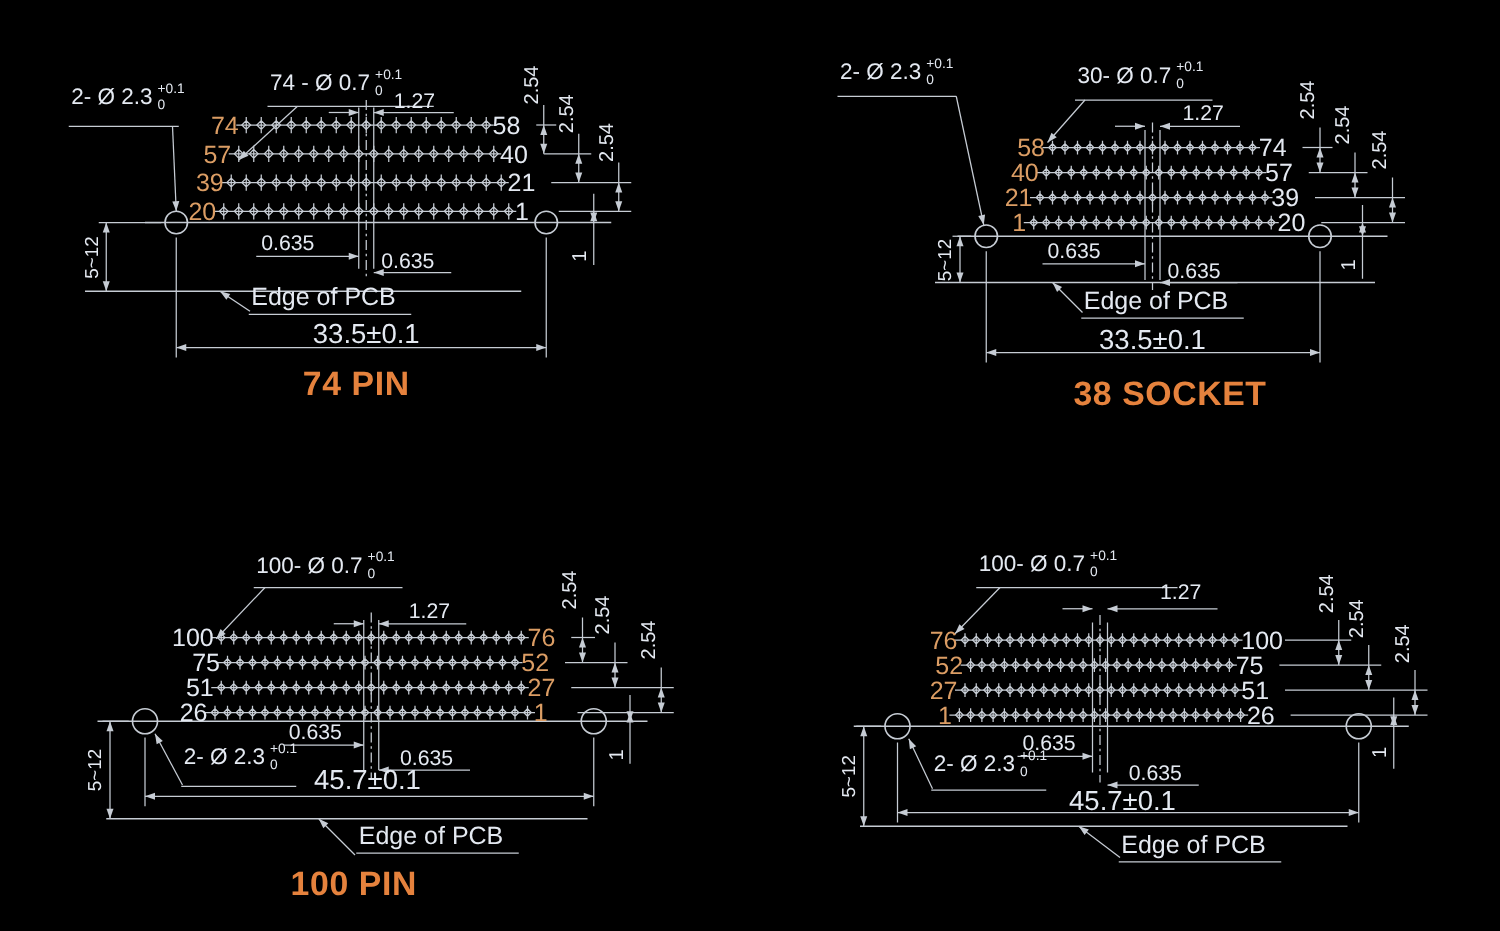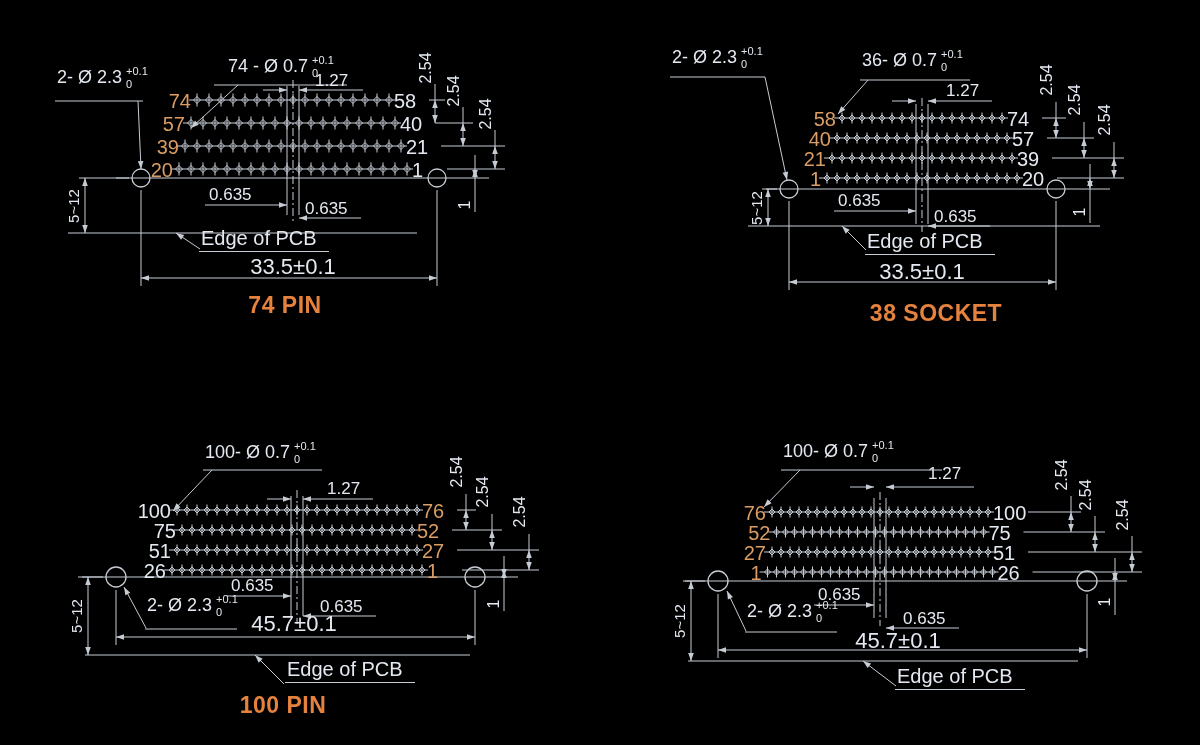--- a/index.html
+++ b/index.html
@@ -9,21 +9,21 @@
   .lab{position:absolute;white-space:nowrap;color:#e4e9f1;line-height:1.15;}
   .dim{font-size:17px;}
   .num{font-size:20px;}
   .warm{color:#db9d64;}
   .cool{color:#e4e9f1;}
   .rot{position:absolute;display:flex;align-items:center;justify-content:center;
        color:#e4e9f1;font-size:16px;white-space:nowrap;transform:rotate(-90deg);}
   .small{font-size:15px;}
   .edge{font-size:20px;border-bottom:1.5px solid #c6ccd4;padding:0 12px 1px 2px;}
   .wdim{font-size:22px;transform:translateX(-50%);}
-  .title{font-size:23px;font-weight:bold;color:#e5823d;transform:translateX(-50%);letter-spacing:.5px;}
+  .title{font-size:27px;font-weight:bold;color:#e5823d;transform:translateX(-50%);letter-spacing:.5px;}
   .dlabel{position:absolute;display:flex;gap:5px;color:#e4e9f1;font-size:18px;
           align-items:flex-start;white-space:nowrap;line-height:1.1;}
   .dlabel .tol{display:flex;flex-direction:column;justify-content:space-between;
                height:23px;font-size:11px;line-height:10px;margin-left:-1px;margin-top:-2px;}
 </style>
 </head>
 <body>
 
 <div id="canvas" style="width: 1200px; height: 745px; background: rgb(0, 0, 0);">
   <svg id="art" width="1200" height="745">
@@ -303,21 +303,21 @@
     <div class="lab dim" style="left: 315px; top: 71px;">1.27</div>
     <div class="lab dim" style="left: 209px; top: 185px;">0.635</div>
     <div class="lab dim" style="left: 305px; top: 199px;">0.635</div>
     <div class="rot" style="width: 44px; height: 18px; left: 404px; top: 59px;">2.54</div>
     <div class="rot" style="width: 44px; height: 18px; left: 432px; top: 82px;">2.54</div>
     <div class="rot" style="width: 44px; height: 18px; left: 464px; top: 105px;">2.54</div>
     <div class="rot" style="width: 20px; height: 18px; left: 455px; top: 196px;">1</div>
     <div class="rot small" style="width: 52px; height: 16px; left: 47px; top: 197.5px;">5~12</div>
     <div class="lab edge" style="left: 199px; top: 227px;">Edge of PCB</div>
     <div class="lab dim wdim" style="left: 293px; top: 254px;">33.5±0.1</div>
-    <div class="dlabel" style="left: 228px; top: 57px; justify-content: space-between;">
+    <div class="dlabel" style="left: 216px; top: 57px; justify-content: space-between;">
       <span>74 -</span>
       <span>Ø</span>
       <span>0.7</span>
       <span class="tol">
         <span>+0.1</span>
         <span>0</span>
       </span>
     </div>
     <div class="dlabel" style="left: 57px; top: 68px;">
       <span>2-</span>
@@ -341,21 +341,21 @@
     <div class="lab dim" style="left: 838px; top: 191px;">0.635</div>
     <div class="lab dim" style="left: 934px; top: 207px;">0.635</div>
     <div class="rot" style="width: 44px; height: 18px; left: 1025px; top: 71px;">2.54</div>
     <div class="rot" style="width: 44px; height: 18px; left: 1053px; top: 91px;">2.54</div>
     <div class="rot" style="width: 44px; height: 18px; left: 1083px; top: 111px;">2.54</div>
     <div class="rot" style="width: 20px; height: 18px; left: 1070px; top: 203px;">1</div>
     <div class="rot small" style="width: 52px; height: 16px; left: 730px; top: 199.5px;">5~12</div>
     <div class="lab edge" style="left: 865px; top: 230px;">Edge of PCB</div>
     <div class="lab dim wdim" style="left: 922px; top: 259px;">33.5±0.1</div>
     <div class="dlabel" style="left: 862px; top: 51px;">
-      <span>36-</span>
+      <span>30-</span>
       <span>Ø</span>
       <span>0.7</span>
       <span class="tol">
         <span>+0.1</span>
         <span>0</span>
       </span>
     </div>
     <div class="dlabel" style="left: 672px; top: 48px;">
       <span>2-</span>
       <span>Ø</span>

